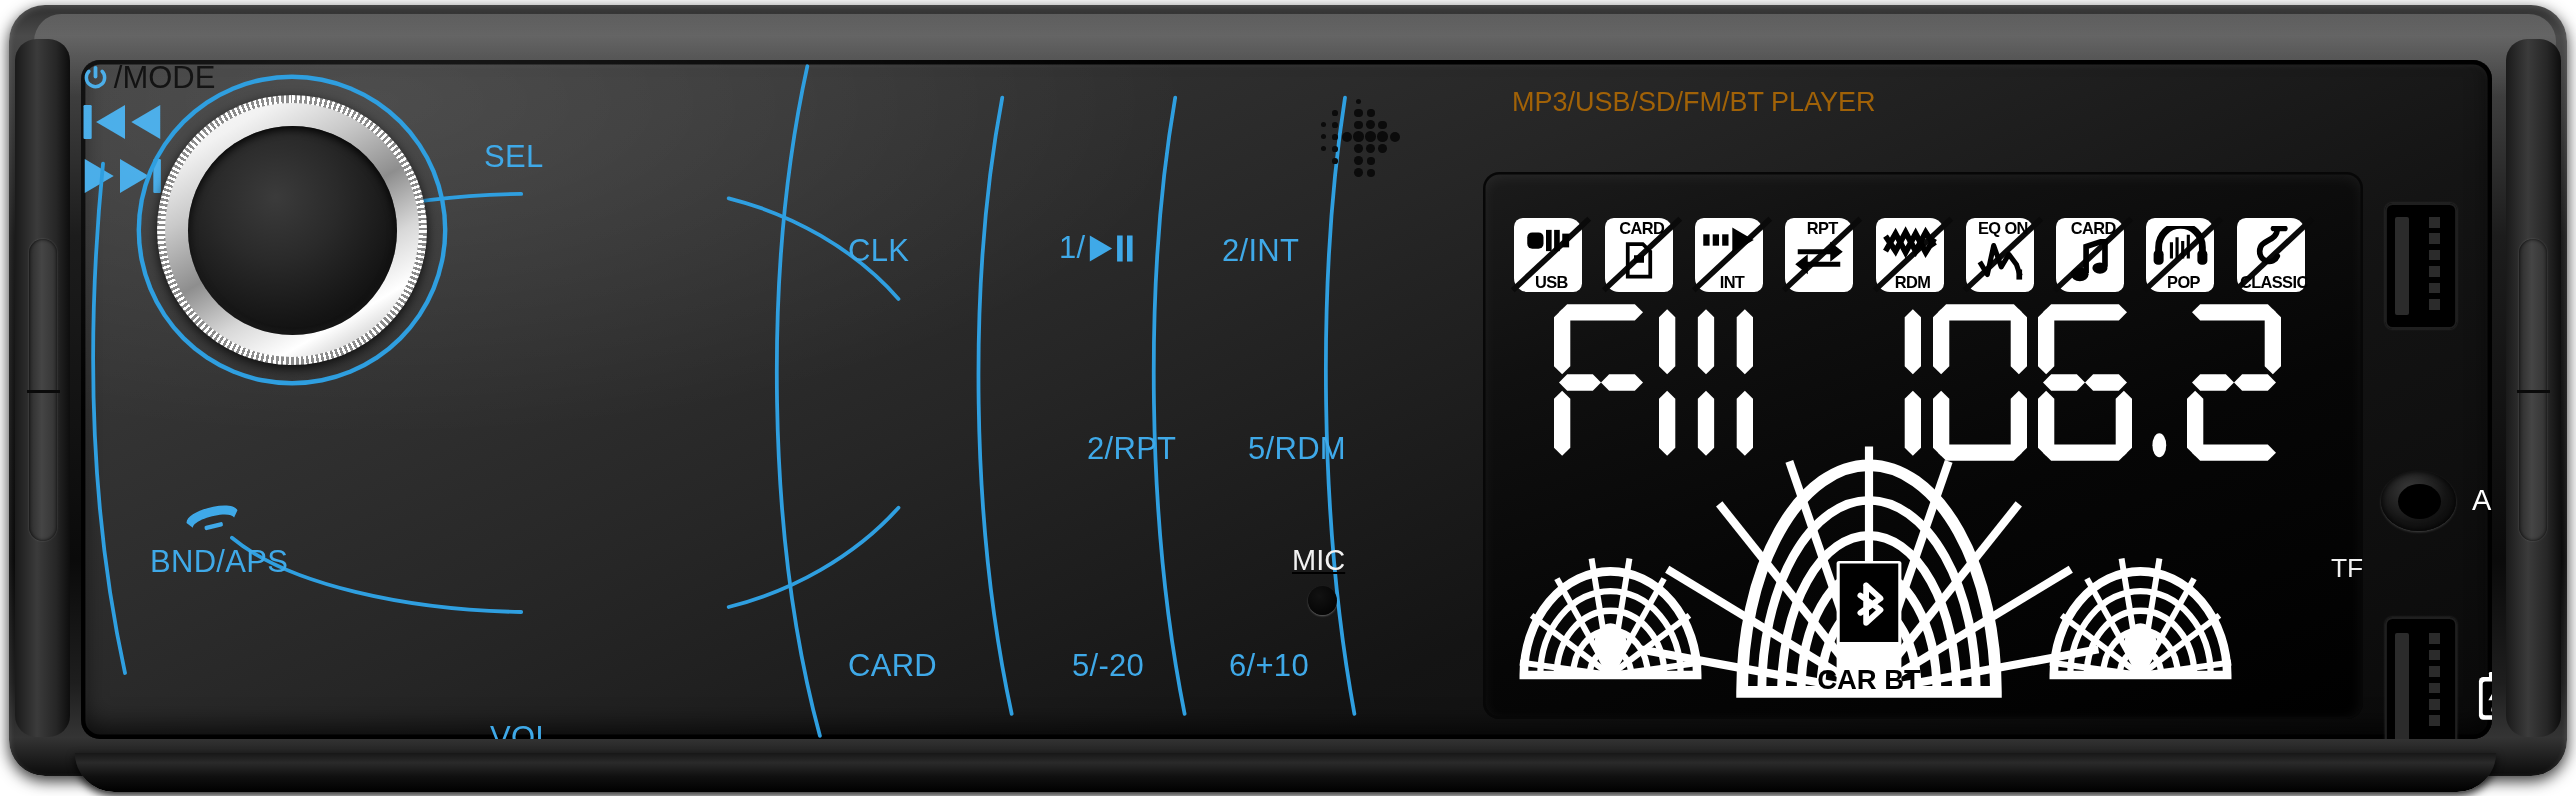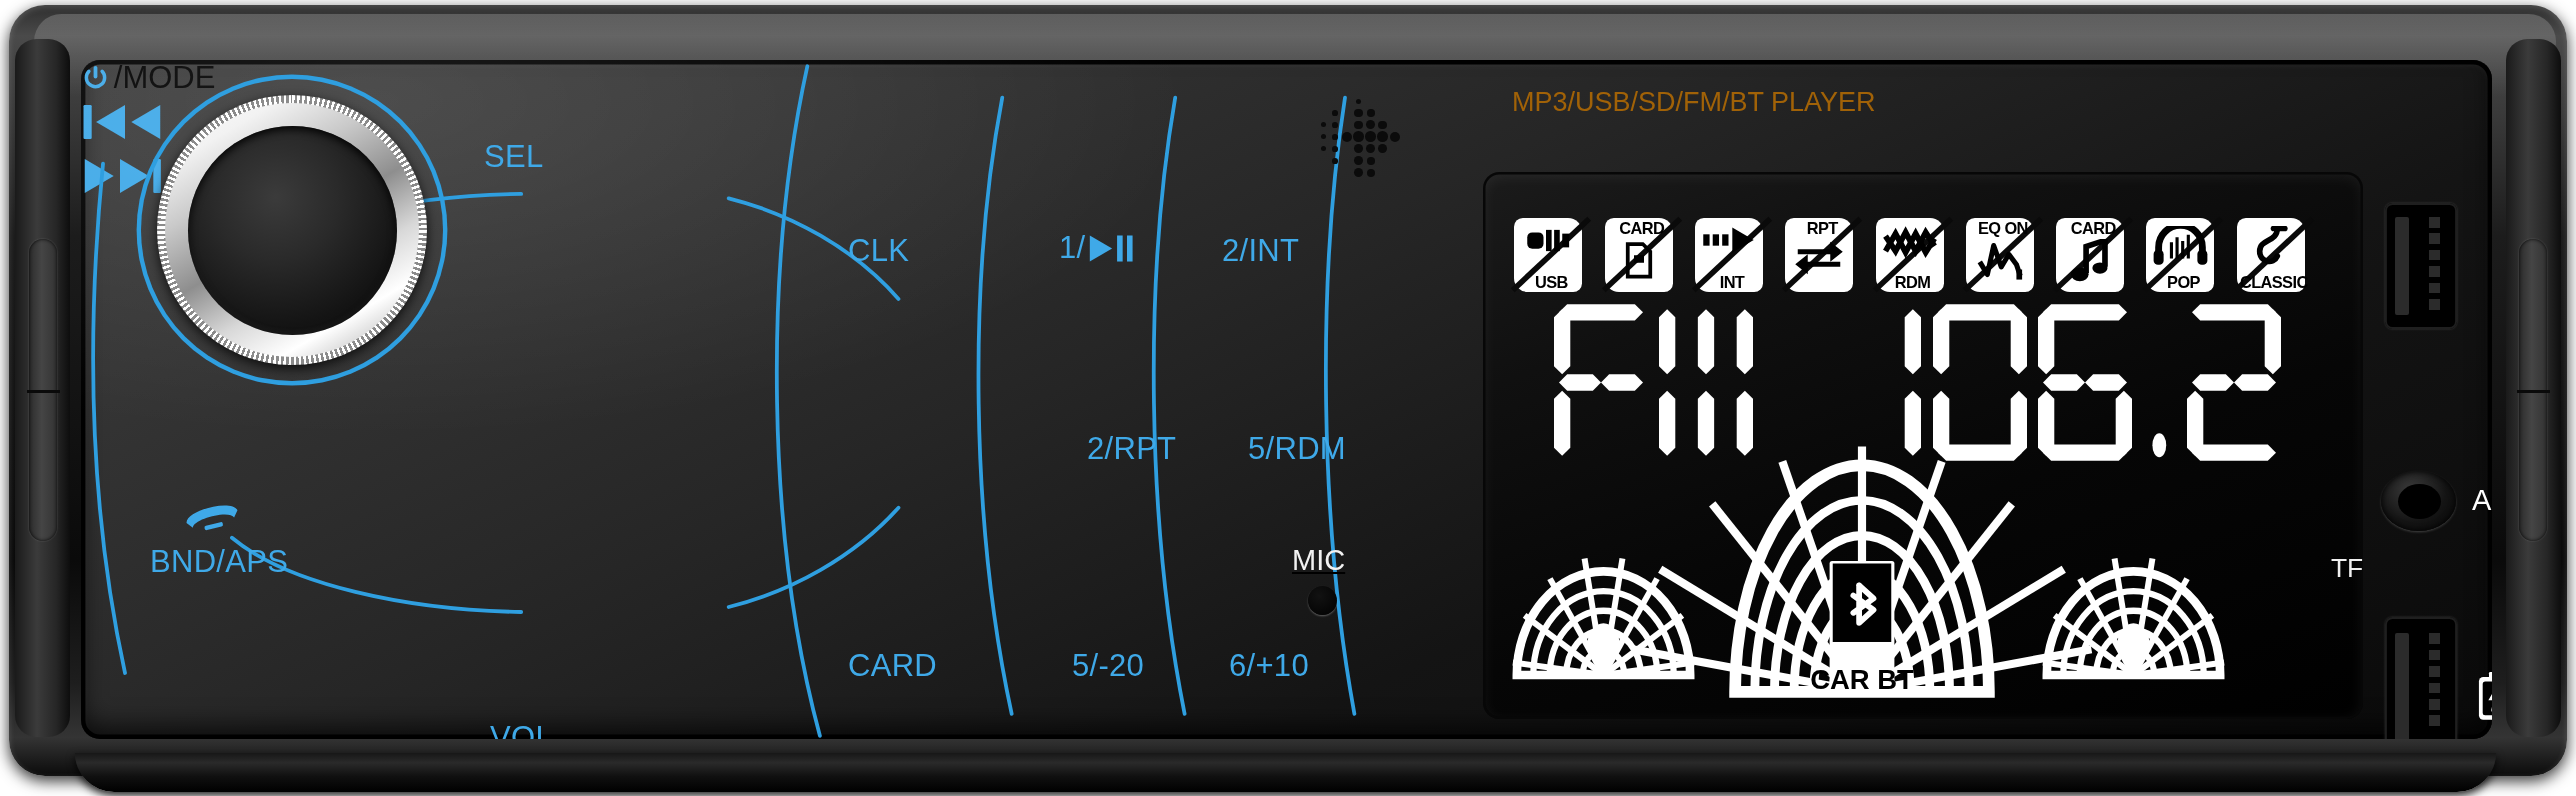--- a/index.html
+++ b/index.html
@@ -124,21 +124,21 @@
   .lcd-ico .glyph{position:absolute;left:5px;width:68px;text-align:center;}
 
   
   #freq-row{position:absolute;left:0;top:132px;width:880px;text-align:center;}
   .seg{display:inline-block;}
   #freq-band{margin-right:60px;}
   #freq-value{}
   .seg svg{display:block;}
 
   
-  #speakers{position:absolute;left:26px;top:286px;width:818px;height:245px;}
+  #speakers{position:absolute;left:33px;top:286px;width:818px;height:245px;}
 
   
   #port-panel{position:absolute;left:2289px;top:60px;width:203px;height:679px;}
   .usb-slot{position:absolute;border-radius:7.5px;background:#000;
      box-shadow:inset 0 0 0 1.9px #1f1f1f, 0 0 2.5px rgba(255,255,255,.18);}
   .usb-bar{position:absolute;background:#2b2b2b;border-radius:1.9px;}
   .usb-pins{position:absolute;display:flex;flex-direction:column;gap:5.7px;}
   .usb-pins i{display:block;width:10.7px;height:10.7px;background:#2b2b2b;}
 
   #usb-slot-1{left:15px;top:83px;width:72px;height:126px;}

